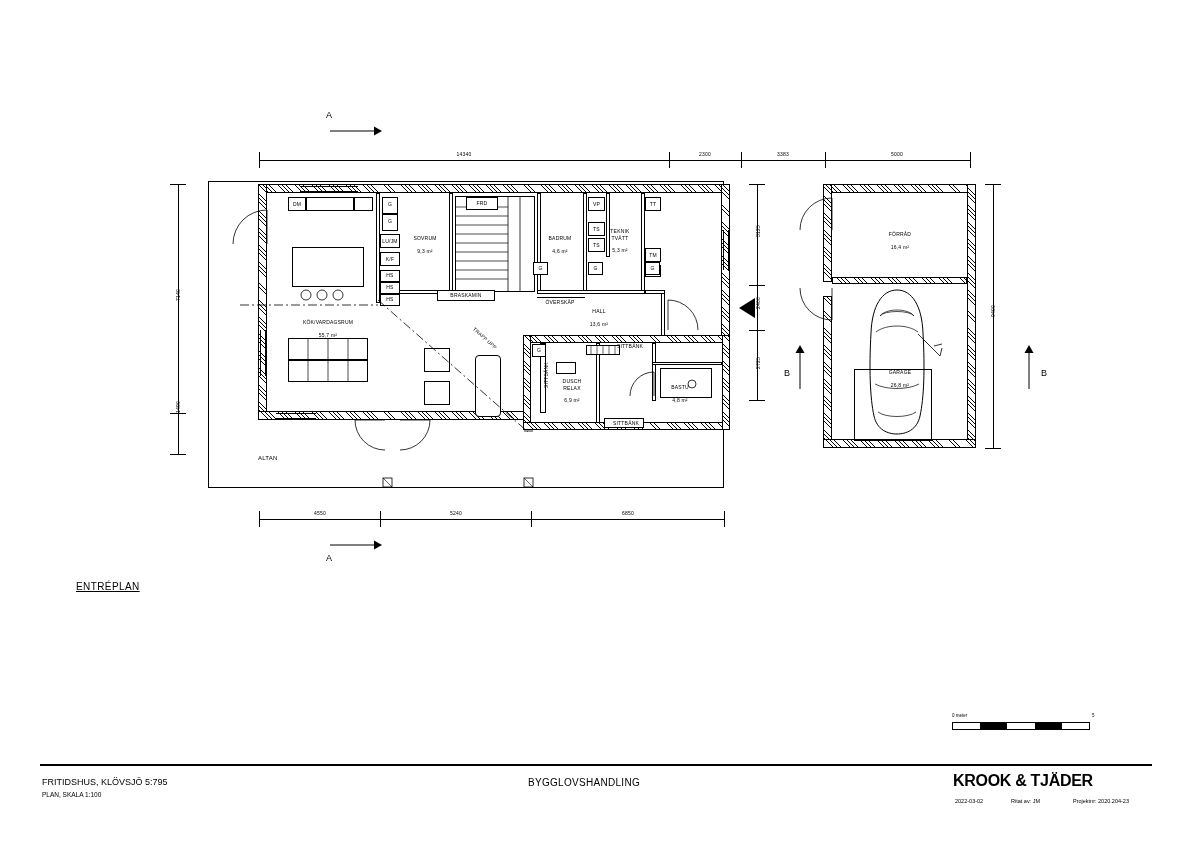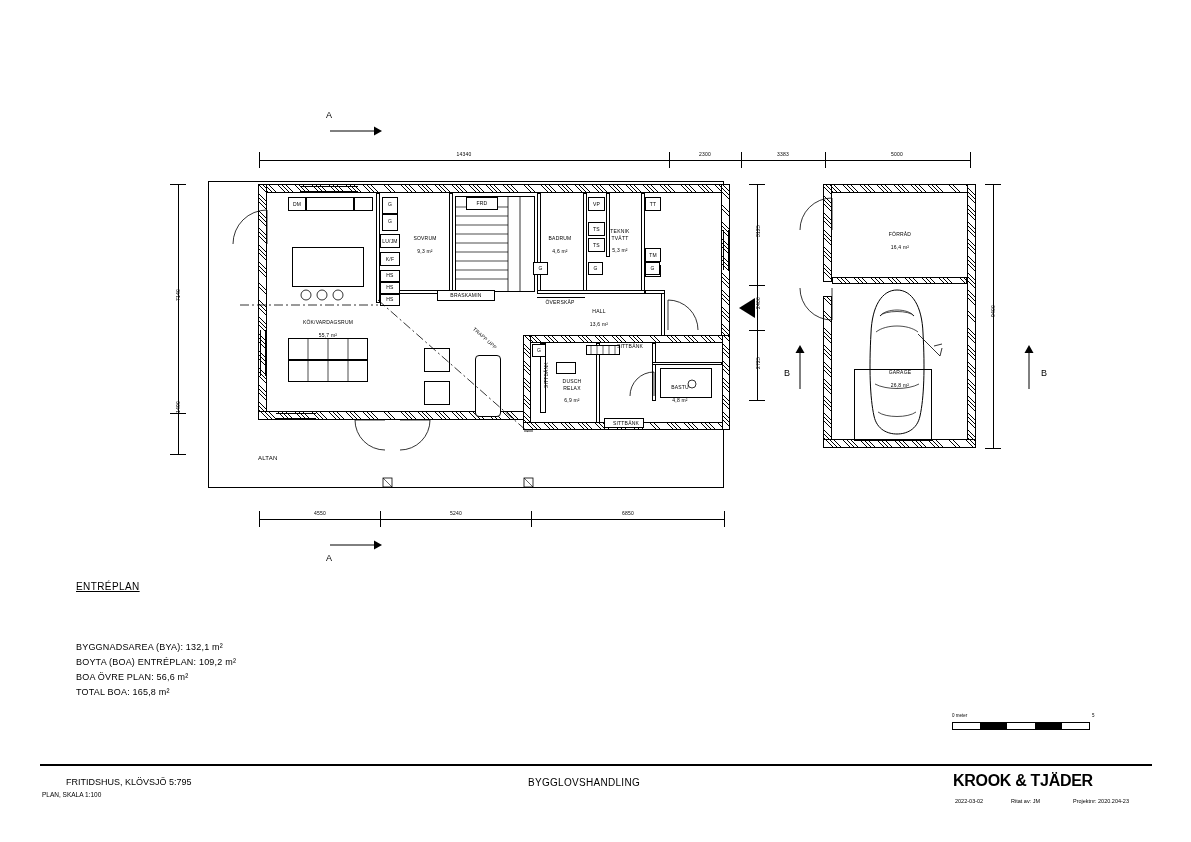--- a/index.html
+++ b/index.html
@@ -408,40 +408,34 @@
   <div class="abs dim" style="left:598px; top:510px; width:60px;">6850</div>
 
   <svg class="abs" style="left:330px; top:538px;" width="52" height="14">
     <line x1="0" y1="7" x2="44" y2="7" stroke="#000" stroke-width="1"></line>
     <polygon points="44,2.5 52,7 44,11.5" fill="#000"></polygon>
   </svg>
   <div class="abs secmark" style="left:326px; top:553px;">A</div>
 
   <div class="abs footnote-head" style="left:76px; top:581px;">ENTRÉPLAN</div>
 
-  <div class="abs areas" style="left:76px; top:640px; width:420px;">
-    <div>BYGGNADSAREA (BYA): 132,1 m²</div>
-    <div>BOYTA (BOA) ENTRÉPLAN: 109,2 m²</div>
-    <div>BOA ÖVRE PLAN: 56,6 m²</div>
-    <div>TOTAL BOA: 165,8 m²</div>
-  </div>
 
   <div class="abs" style="left:952px; top:722px; width:138px; height:8px; border:1px solid #000; box-sizing:border-box; display:flex;">
     <div style="flex:1; background:#fff;"></div>
     <div style="flex:1; background:#000;"></div>
     <div style="flex:1; background:#fff;"></div>
     <div style="flex:1; background:#000;"></div>
     <div style="flex:1; background:#fff;"></div>
   </div>
   <div class="abs" style="left:952px; top:713px; font-size:4.5px;">0 meter</div>
   <div class="abs" style="left:1092px; top:713px; font-size:4.5px;">5</div>
 
   <div class="abs" style="left:40px; top:764px; width:1112px; height:2px; background:#000;"></div>
 
-  <div class="abs title-bottom" style="left:42px; top:777px;margin-left:24px;">FRITIDSHUS, KLÖVSJÖ 5:795</div>
+  <div class="abs title-bottom" style="left:42px; top:777px;">FRITIDSHUS, KLÖVSJÖ 5:795</div>
   <div class="abs sub-bottom" style="left:42px; top:791px;">PLAN, SKALA 1:100</div>
 
   <div class="abs" style="left:528px; top:777px; font-size:10px; letter-spacing:0.3px;">BYGGLOVSHANDLING</div>
 
   <div class="abs brand" style="left:953px; top:772px;">KROOK &amp; TJÄDER</div>
   <div class="abs brandsub" style="left:955px; top:798px;">2022-03-02</div>
   <div class="abs brandsub" style="left:1011px; top:798px;">Ritat av: JM</div>
   <div class="abs brandsub" style="left:1073px; top:798px;">Projektnr: 2020.204-23</div>
 
 </div>

